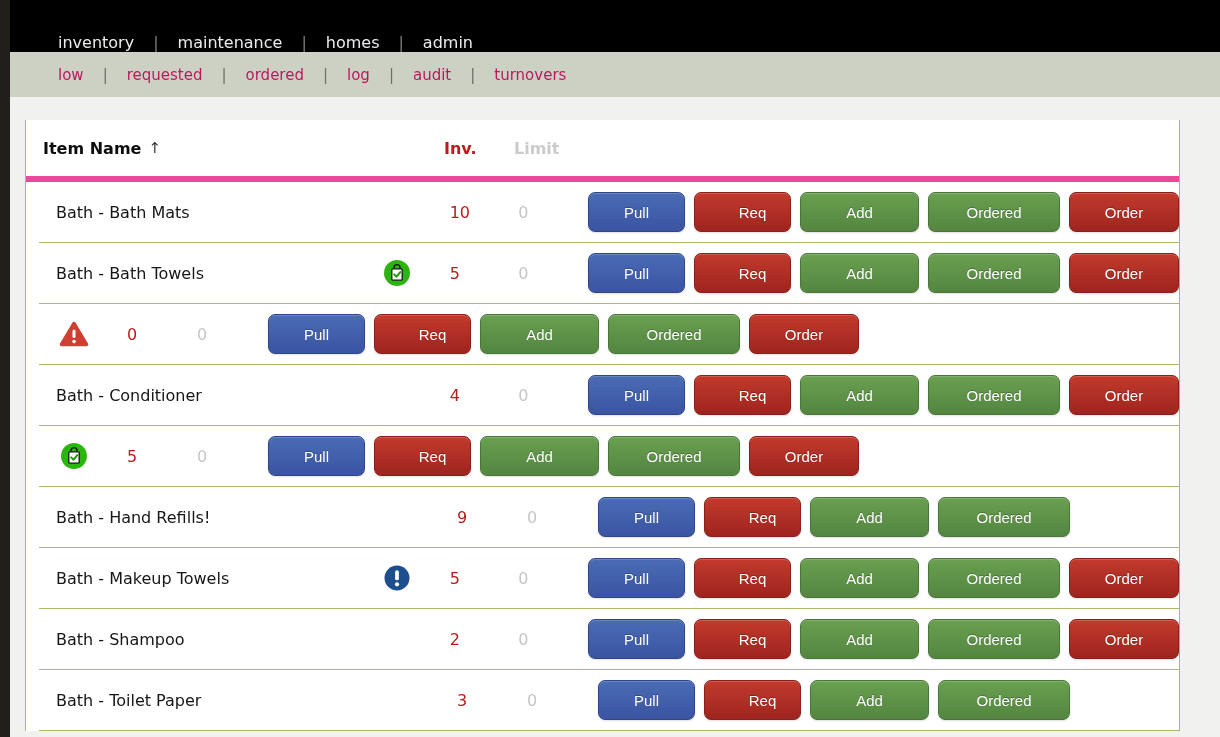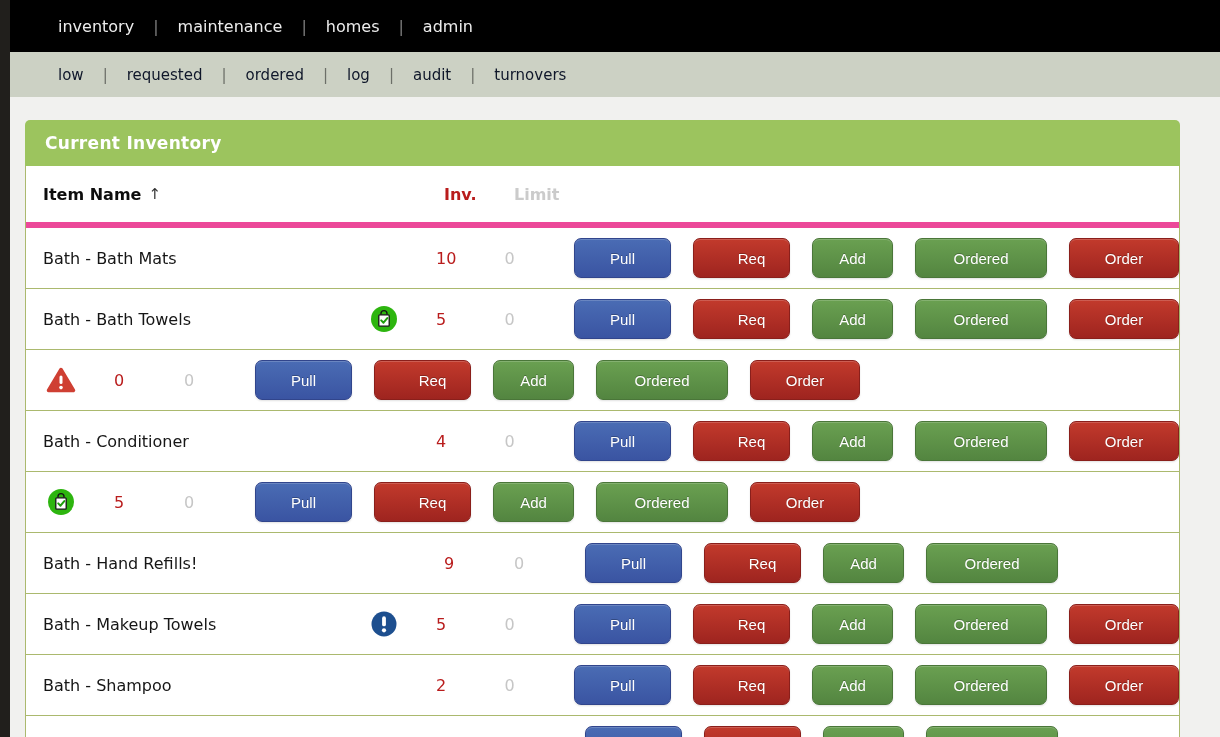--- a/index.html
+++ b/index.html
@@ -8,33 +8,33 @@
     background:#f1f1ef;
     font-family:"DejaVu Sans",sans-serif;
     position:relative;
   }
   .left-strip{position:absolute;left:0;top:0;width:10px;height:737px;background:#211f1c;}
   .main{margin-left:10px;}
 
   
   .topnav{
     height:52px;background:#000;
-    display:flex;align-items:center;gap:19px;
+    display:flex;align-items:flex-end;gap:19px;
     padding-left:48px;font-size:16px;
   }
   .topnav .nav-item{color:#ececec;cursor:pointer;}
   .topnav .sep{color:#7d7d7d;}
 
   
   .subnav{
     height:45px;background:#ccd1c4;
     display:flex;align-items:center;gap:19px;
     padding-left:48px;font-size:15px;
   }
-  .subnav .nav-item{color:#0f172a;cursor:pointer;}
+  .subnav .nav-item{color:#be185d;cursor:pointer;}
   .subnav .sep{color:#6c6f68;}
 
   .content{padding:23px 0 0 15px;}
   .panel{width:1155px;}
   .panel-header{
     box-sizing:border-box;height:46px;background:#9cc45e;
     border-radius:5px 5px 0 0;
     display:flex;align-items:center;padding-left:20px;
     color:#fff;font-weight:bold;font-size:17px;letter-spacing:.3px;
   }
@@ -42,42 +42,42 @@
     background:#fff;
     border-left:1px solid #abb96e;border-right:1px solid #abb96e;
   }
   .thead{
     height:56px;display:flex;align-items:center;
     border-bottom:6px solid #ec4899;
     font-weight:bold;font-size:16px;color:#111;
   }
   .trow{
     box-sizing:border-box;height:61px;display:flex;align-items:center;
-    border-bottom:1px solid #abb96e;background:#fff;
+    border-bottom:1px solid #abb96e;background:#fff;margin-left:13px;
   }
   .c-name{width:330px;padding-left:17px;box-sizing:border-box;font-size:16px;color:#161616;}
   .thead .c-name{display:flex;align-items:center;color:#0d0d0d;}
   .arrow{font-weight:normal;margin-left:7px;color:#333;font-size:15px;}
   .c-icon{width:70px;display:flex;justify-content:center;align-items:center;}
   .c-inv{width:88px;padding-left:18px;box-sizing:border-box;font-size:16px;color:#b91c1c;}
   .c-limit{width:70px;box-sizing:border-box;font-size:16px;color:#c6c6c6;}
   .thead .c-limit{color:#cbcbcb;}
-  .c-actions{flex:1;display:flex;align-items:center;gap:22px;padding-left:1px;}
+  .c-actions{flex:1;display:flex;align-items:center;gap:9px;padding-left:1px;}
 
   .btn{
     height:40px;border-radius:7px;color:#fff;
     font-family:"Liberation Sans",sans-serif;font-size:15px;
     text-shadow:0 -1px 0 rgba(0,0,0,.25);
     border:1px solid rgba(0,0,0,.3);
     box-shadow:inset 0 1px 0 rgba(255,255,255,.18), 0 1px 2px rgba(0,0,0,.12);
     cursor:pointer;padding:0;
   }
   .btn-pull{width:97px;background:linear-gradient(#4a6cb4,#3a54a2);border-color:#31458c;}
   .btn-req{width:97px;background:linear-gradient(#c23a2c,#9e241f);border-color:#8a1f1b;padding-left:20px;}
-  .btn-add{width:81px;background:linear-gradient(#6aa051,#538540);border-color:#4a7639;}
+  .btn-add{width:119px;background:linear-gradient(#6aa051,#538540);border-color:#4a7639;}
   .btn-ordered{width:132px;background:linear-gradient(#6aa051,#538540);border-color:#4a7639;}
   .btn-order{width:110px;background:linear-gradient(#c23a2c,#9e241f);border-color:#8a1f1b;}
 </style>
 </head>
 <body>
 
 <div class="left-strip"></div>
 
 <div class="main">
   <nav class="topnav" id="topnav">
@@ -98,21 +98,20 @@
       <span class="sep">|</span>
       <span class="nav-item">log</span>
       <span class="sep">|</span>
       <span class="nav-item">audit</span>
       <span class="sep">|</span>
       <span class="nav-item">turnovers</span>
     </nav>
 
   <div class="content">
     <section class="panel">
-      <header class="panel-header">Current Inventory</header>
 
       <div class="table">
         <div class="thead">
           <div class="c-name">
             <span>Item Name</span>
             <span class="arrow">↑</span>
           </div>
           <div class="c-icon"></div>
           <div class="c-inv">Inv.</div>
           <div class="c-limit">Limit</div>

